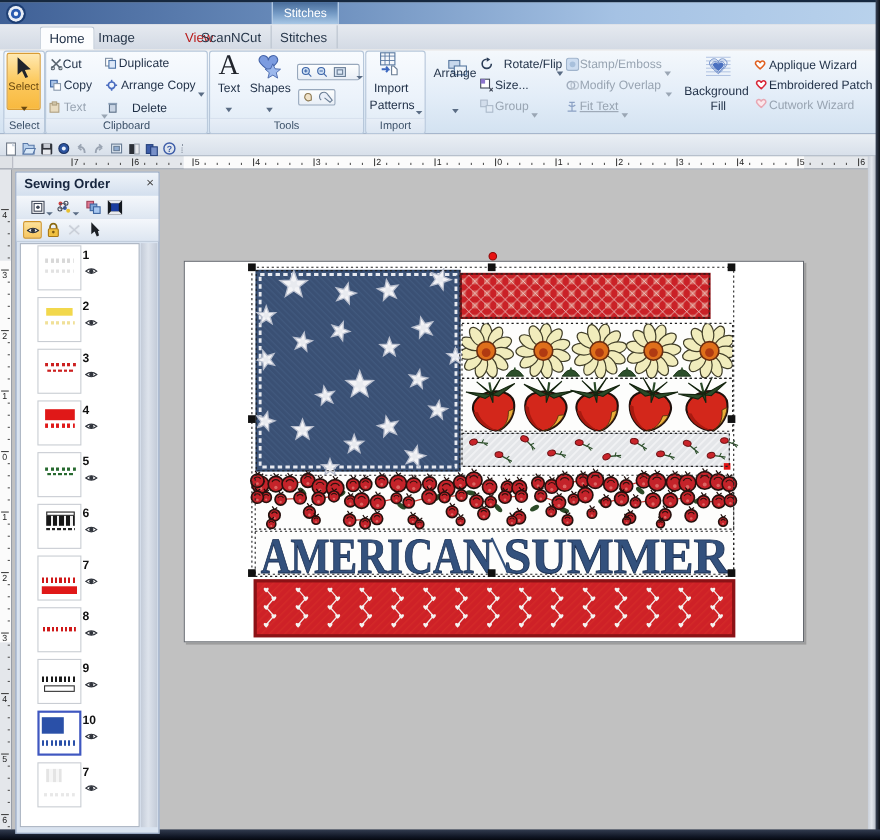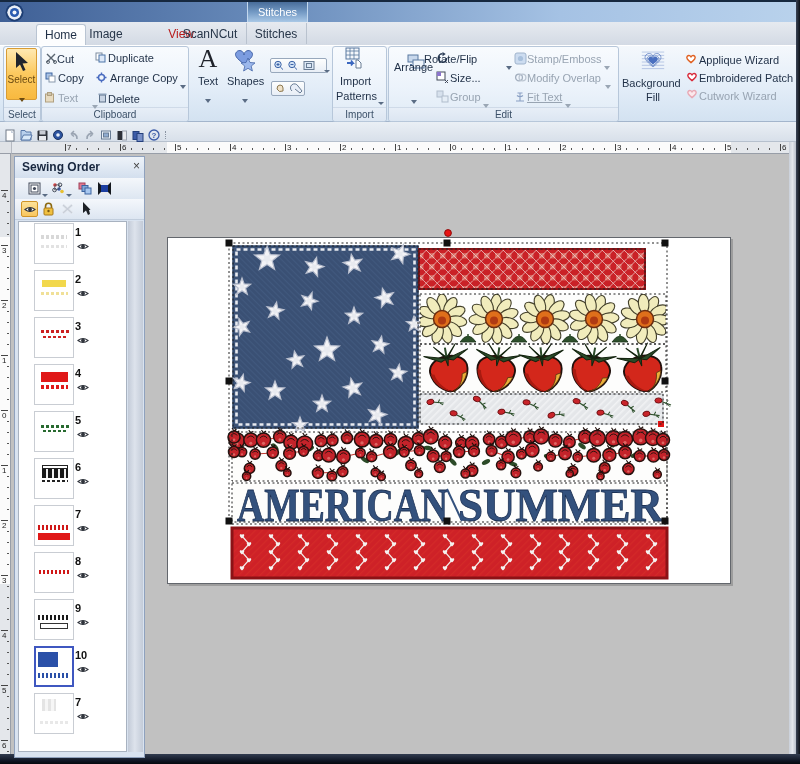--- a/index.html
+++ b/index.html
@@ -194,25 +194,25 @@
 <div class="ab" style="left:114px;top:24px;width:80px;text-align:right;font-size:12px;color:#b91c1c;line-height:20px;">View</div>
 <div class="ab" style="left:170px;top:24px;width:80px;text-align:center;font-size:12px;color:#273649;line-height:20px;">ScanNCut</div>
 <div class="ab" style="left:236px;top:24px;width:80px;text-align:center;font-size:12px;color:#273649;line-height:20px;">Stitches</div>
 <div class="ab" style="left:0;top:45px;width:800px;height:77px;background:linear-gradient(180deg,#f4f8fc,#e3edf8 55%,#d3e2f1);border-top:1px solid #fff;border-bottom:1px solid #a3b5cc;box-sizing:border-box;"></div>
 <div class="grp" style="left:3px;width:36px;">
       <div class="gl">Select</div>
     </div>
 <div class="grp" style="left:41px;width:146px;">
       <div class="gl">Clipboard</div>
     </div>
+<div class="grp" style="left:190px;width:139px;">
+      <div class="gl">Tools</div>
+    </div>
 <div class="grp" style="left:332px;width:53px;">
       <div class="gl">Import</div>
-    </div>
-<div class="grp" style="left:388px;width:229px;">
-      <div class="gl">Edit</div>
     </div>
 <div class="ab" style="left:6px;top:48px;width:31px;height:52px;background:linear-gradient(180deg,#ffe9b2,#fcca60 48%,#f8b93f);border:1px solid #d89c34;border-radius:2px;box-sizing:border-box;"></div>
 <svg class="ab" style="left:13px;top:51px;" width="17" height="22" viewBox="0 0 17 22">
       <path d="M3,1 L3,17 L7,13.5 L10,20 L12.5,19 L9.6,12.6 L15,12 Z" fill="#20242c"></path>
     </svg>
 <div class="ab" style="left:6px;top:74px;width:31px;text-align:center;font-size:10px;color:#6b4a10;">Select</div>
 <div class="ab" style="left:19px;top:90px;"><span class="caret" style="border-top-color:#6b4a10;"></span></div>
 <svg class="ab" style="left:46px;top:53px;" width="11" height="11" viewBox="0 0 11 11">
       <path d="M1,1 L9,9 M9,1 L1,9" stroke="#5a6570" stroke-width="1.4" fill="none"></path>
       <circle cx="2" cy="9" r="1.5" fill="none" stroke="#5a6570"></circle>
@@ -238,21 +238,21 @@
 <svg class="ab" style="left:96px;top:72px;" width="11" height="11" viewBox="0 0 11 11">
       <circle cx="5.5" cy="5.5" r="3" fill="none" stroke="#4a6cc0" stroke-width="1.5"></circle>
       <path d="M5.5,0.5 L5.5,2.5 M5.5,8.5 L5.5,10.5 M0.5,5.5 L2.5,5.5 M8.5,5.5 L10.5,5.5" stroke="#4a6cc0" stroke-width="1.4"></path>
     </svg>
 <div class="rtx" style="left:110px;top:72px;">Arrange Copy</div>
     <div class="ab" style="left:180px;top:77px;"><span class="caret"></span></div>
 <svg class="ab" style="left:97px;top:92px;" width="11" height="11" viewBox="0 0 11 11">
       <rect x="2.5" y="3" width="6" height="7" fill="#c8d4e4" stroke="#5c7088"></rect>
       <rect x="1.5" y="1.5" width="8" height="1.6" fill="#8ca0b8"></rect>
     </svg>
-<div class="rtx" style="left:108px;top:93px;">Delete</div>
+<div class="rtx" style="left:120px;top:93px;">Delete</div>
 <div class="ab" style="left:196px;top:46px;width:24px;height:26px;font-family:'Liberation Serif',serif;font-size:26px;color:#20242c;text-align:center;line-height:26px;">A</div>
 <div class="rtx" style="left:198px;top:75px;">Text</div>
 <div class="ab" style="left:205px;top:91px;"><span class="caret"></span></div>
 <svg class="ab" style="left:231px;top:48px;" width="26" height="24" viewBox="0 0 26 24">
 <path d="M13,7 C13,3 8,1 5.5,4 C3,7 5,10 13,16 C21,10 23,7 20.5,4 C18,1 13,3 13,7 Z" fill="#7c9ce0" stroke="#4464a8"></path>
 <path d="M17,10 l2,4.5 5,0.4 -3.8,3.2 1.2,4.9 -4.4-2.7 -4.4,2.7 1.2-4.9 -3.8-3.2 5-0.4 Z" fill="#9cb8ec" stroke="#4464a8" stroke-width="0.8"></path>
     </svg>
 <div class="rtx" style="left:227px;top:75px;">Shapes</div>
 <div class="ab" style="left:242px;top:91px;"><span class="caret"></span></div>
 <div class="ab" style="left:270px;top:58px;width:57px;height:15px;background:linear-gradient(180deg,#fdfefe,#e8eef6);border:1px solid #98a8bc;border-radius:2px;box-sizing:border-box;"></div>
@@ -288,21 +288,21 @@
       <rect x="2" y="3" width="10" height="7" fill="#c8d8ec" stroke="#5878a0"></rect>
       <rect x="7" y="8" width="11" height="8" fill="#eef4fa" stroke="#5878a0"></rect>
       <path d="M4,12 h2 v2 h-2 z" fill="#5878a0"></path>
     </svg>
 <div class="rtx" style="left:394px;top:61px;">Arrange</div>
 <div class="ab" style="left:411px;top:92px;"><span class="caret"></span></div>
 <svg class="ab" style="left:436px;top:52px;" width="13" height="13" viewBox="0 0 14 14">
       <path d="M7,2 a4.5,4.5 0 1,0 4.5,4.5" fill="none" stroke="#2c3e58" stroke-width="1.6"></path>
       <path d="M7,0 L7,4.5 L10.5,2.2 Z" fill="#2c3e58"></path>
     </svg>
-<div class="rtx" style="left:424px;top:53px;text-align:center;">Rotate/Flip</div>
+<div class="rtx" style="left:458px;top:53px;text-align:center;">Rotate/Flip</div>
     <div class="ab" style="left:506px;top:58px;"><span class="caret"></span></div>
 <svg class="ab" style="left:436px;top:71px;" width="13" height="13" viewBox="0 0 13 13">
       <rect x="1" y="1" width="8" height="8" fill="#fff" stroke="#404858"></rect>
       <rect x="1" y="1" width="4" height="4" fill="#8c74cc"></rect>
       <path d="M9,9 l3,3 m-3,0 l3,-3" stroke="#404858"></path>
     </svg>
 <div class="rtx" style="left:450px;top:72px;">Size...</div>
 <svg class="ab" style="left:436px;top:90px;" width="13" height="13" viewBox="0 0 13 13">
       <g opacity="0.55">
         <rect x="1" y="1" width="6" height="6" fill="#c8d4e4" stroke="#8494a8"></rect>

